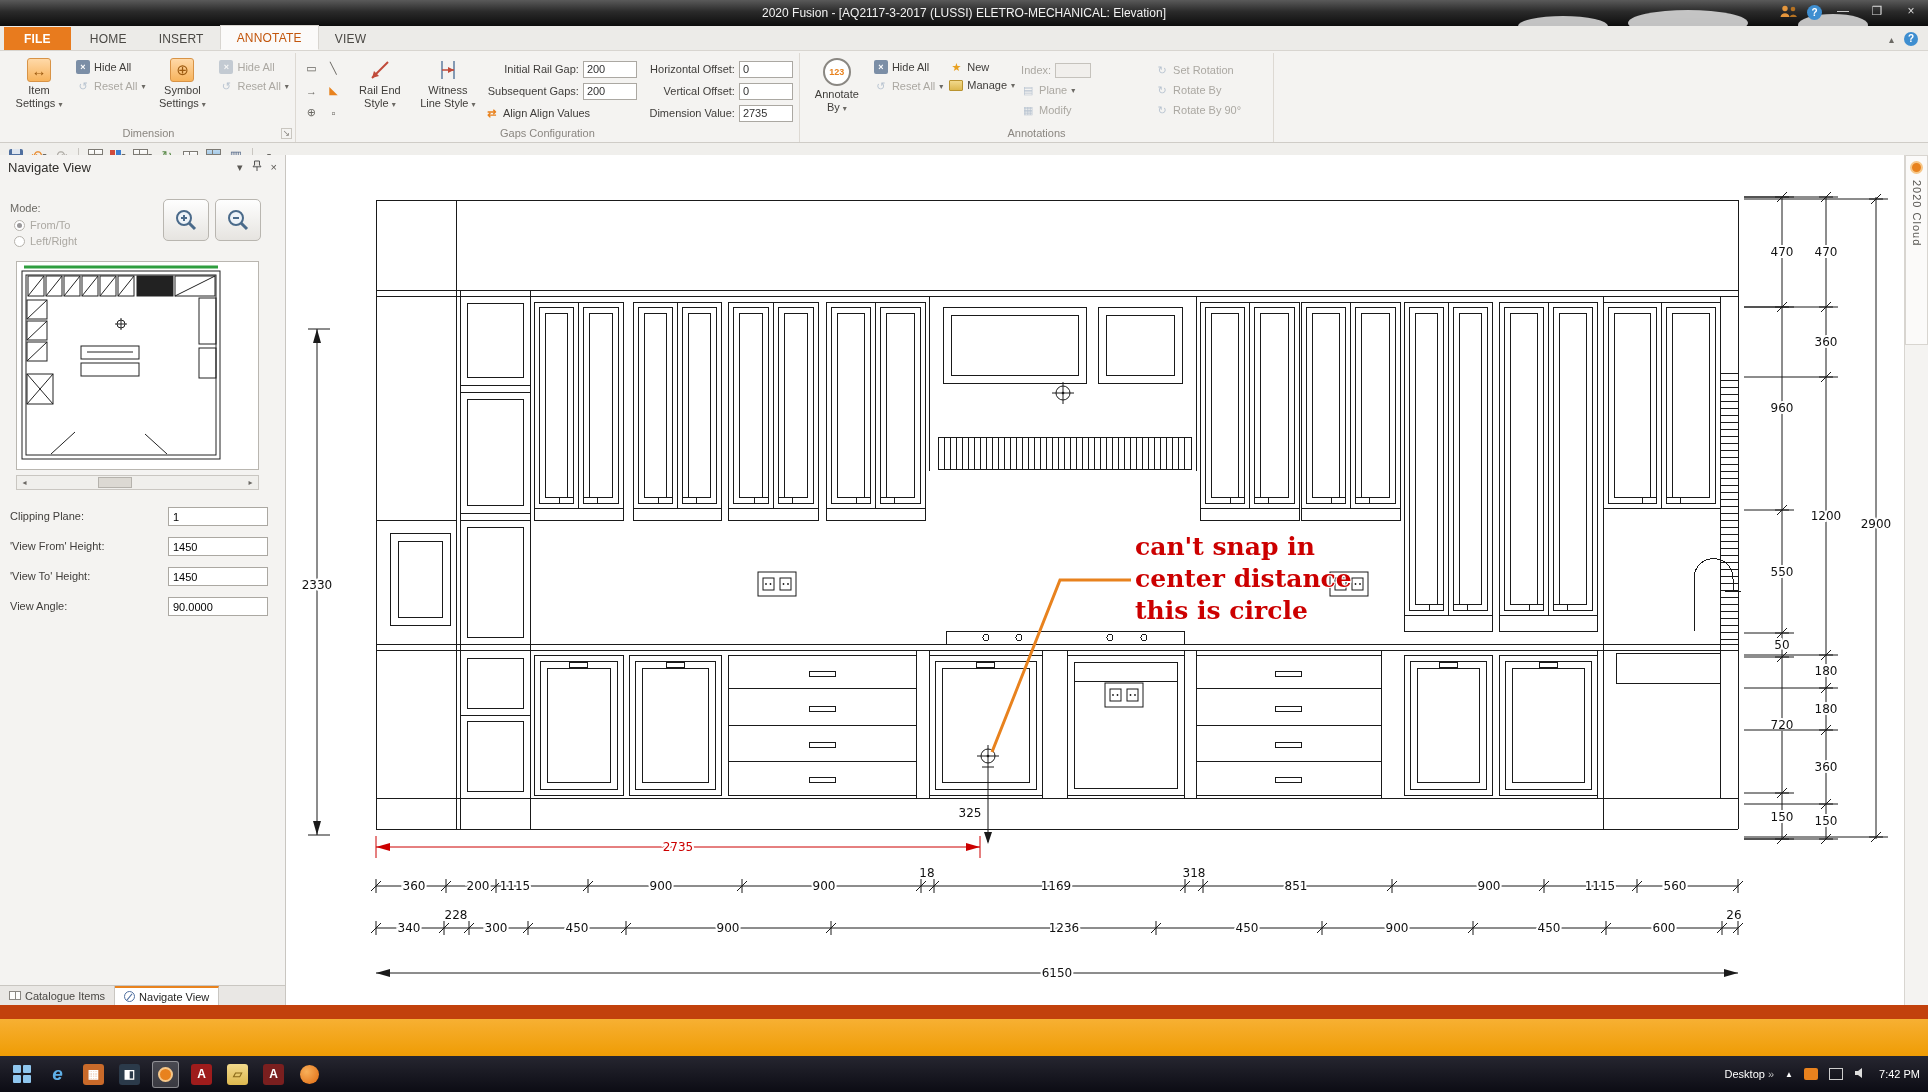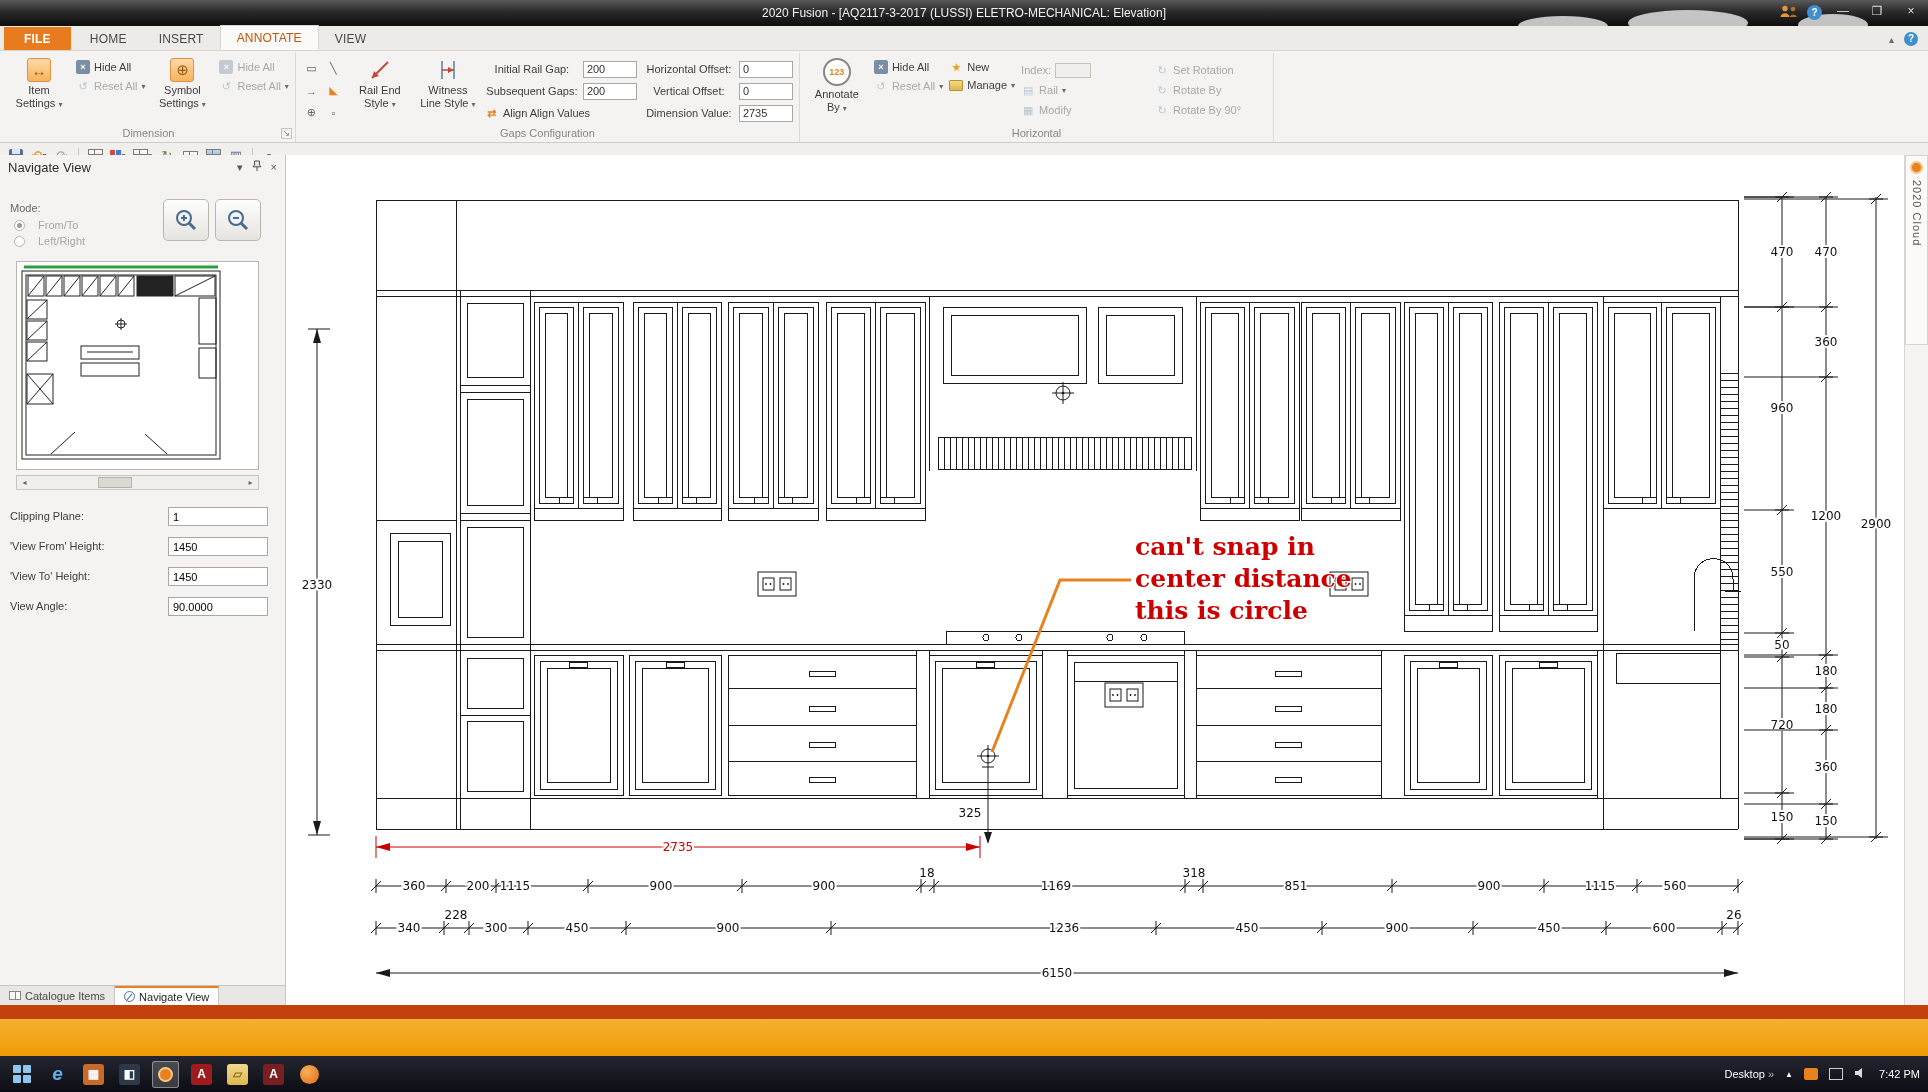--- a/index.html
+++ b/index.html
@@ -40,21 +40,21 @@
 .smallbtn.dis{color:#aba8a2}
 .smallbtn.dis .ic14{opacity:.4}
 .ic14{width:14px;height:14px;display:inline-flex;align-items:center;justify-content:center;font-size:11px;color:#5f7da0}
 .ic-hide{background:#7b8ea6;border-radius:2px;color:#fff;font-size:9px;font-weight:bold}
 .ic-folder{width:14px;height:11px;background:linear-gradient(#f2d98c,#ddb84f);border:1px solid #b99330;border-radius:1px}
 .toolgrid{display:grid;grid-template-columns:19px 19px;grid-auto-rows:19px;gap:3px;padding-top:5px}
 .tgi{border:1px solid transparent;display:flex;align-items:center;justify-content:center;font-size:11px;color:#6a6863}
 .tgi.or{color:#e8821e}
 .fieldcol{display:flex;flex-direction:column;gap:4px;padding-top:6px}
 .fieldrow{display:flex;align-items:center;gap:4px;font-size:11px;color:#3f3d3a;height:18px}
-.flabel{display:inline-block;text-align:center}
+.flabel{display:inline-block;text-align:right}
 .fieldrow input{width:54px;height:17px;border:1px solid #aba8a2;font-size:11px;padding:0 3px;font-family:"Liberation Sans",sans-serif;color:#333}
 .ic-circle123{width:28px;height:28px;border-radius:50%;border:2px solid #8a8782;color:#e8821e;font-size:9px;font-weight:bold;display:flex;align-items:center;justify-content:center;background:#fff}
 .annogrid{display:grid;grid-template-columns:128px 112px;grid-auto-rows:20px;column-gap:6px;padding-top:6px}
 .tinyinput{width:36px;height:15px;border:1px solid #c5c2bc;background:#f1efec}
 
 
 .qat{position:absolute;top:143px;left:0;right:0;height:26px;background:#f0efec;border-bottom:1px solid #c9c6c1;display:flex;align-items:center;gap:3px;padding:0 6px}
 .qicon{height:20px;min-width:20px;display:flex;align-items:center;justify-content:center;font-size:13px;color:#5a6e8c;border-radius:2px;padding:0 2px}
 .qsep{width:1px;height:16px;background:#c9c6c1;margin:0 3px}
 .floppy{width:14px;height:14px;background:#4f6f9f;border-radius:2px;position:relative}
@@ -65,21 +65,21 @@
 .qgrid:after{content:"";position:absolute;top:0;bottom:0;left:5px;border-left:1px solid #7d7a74}
 .qpal{display:grid;grid-template-columns:5px 5px;grid-auto-rows:5px;gap:1px}
 .qpal i{display:block}
 
 
 .workspace{position:absolute;top:155px;left:0;right:0;height:850px;display:flex}
 .left-panel{width:286px;background:#f4f3f1;border-right:1px solid #c9c6c1;position:relative;flex:none}
 .panel-header{height:24px;display:flex;align-items:center;padding:0 8px;font-size:13px;color:#2f2d2a}
 .ph-icons{margin-left:auto;display:flex;gap:9px;align-items:center;color:#5a5854;font-size:11px}
 .mode-label{position:absolute;top:47px;left:10px;font-size:11px;color:#6b6964}
-.radio-row{position:absolute;left:14px;display:flex;align-items:center;gap:13px;font-size:11px;color:#aba8a2}
+.radio-row{position:absolute;left:14px;display:flex;align-items:center;gap:5px;font-size:11px;color:#aba8a2}
 .radio{width:11px;height:11px;border-radius:50%;border:1px solid #b5b2ac;background:#fff;display:inline-flex;align-items:center;justify-content:center}
 .radio.sel:before{content:"";width:5px;height:5px;border-radius:50%;background:#9a989a}
 .zoom-btn{position:absolute;top:44px;width:46px;height:42px;border:1px solid #b9b6b0;border-radius:5px;background:linear-gradient(#fefefe,#e6e4e0);display:flex;align-items:center;justify-content:center}
 .thumb{position:absolute;top:106px;left:16px;width:243px;height:209px;background:#fff;border:1px solid #b9b6b0}
 .hscroll{position:absolute;top:320px;left:16px;width:243px;height:15px;background:#f0efec;border:1px solid #c9c6c1;display:flex;align-items:center}
 .hs-arrow{width:15px;height:13px;font-size:8px;color:#6b6964;text-align:center;line-height:13px}
 .hs-thumb{width:34px;height:11px;background:#dcd9d3;border:1px solid #b5b2ac;margin-left:66px}
 .pfield{position:absolute;left:0;width:100%;height:20px}
 .pfield .pl{position:absolute;left:10px;top:3px;font-size:11px;color:#3f3d3a}
 .pfield input{position:absolute;left:168px;top:0;width:100px;height:19px;border:1px solid #aba8a2;font-size:11px;padding:0 4px;font-family:"Liberation Sans",sans-serif}
@@ -291,38 +291,38 @@
           <div class="smallbtn dis">
               <span>Index:</span>
               <input class="tinyinput" disabled="" style="">
             </div>
           <div class="smallbtn dis">
               <span class="ic14">↻</span>
               <span>Set Rotation</span>
             </div>
           <div class="smallbtn dis">
               <span class="ic14">▤</span>
-              <span>Rail</span> 
+              <span>Plane</span> 
               <span class="caret">▾</span>
             </div>
           <div class="smallbtn dis">
               <span class="ic14">↻</span>
               <span>Rotate By</span>
             </div>
           <div class="smallbtn dis">
               <span class="ic14">▦</span>
               <span>Modify</span>
             </div>
           <div class="smallbtn dis">
               <span class="ic14">↻</span>
               <span>Rotate By 90°</span>
             </div>
         </div>
       </div>
-      <div class="rg-label"><span>Horizontal</span></div>
+      <div class="rg-label"><span>Annotations</span></div>
     </div>
 
     <div class="rgroup" style="border-right:none;flex:1"></div>
   </div>
 
   <div class="qat">
     <span class="qicon">
         <span class="floppy"></span>
       </span>
     <span class="qicon" style="color:#e8821e">↶<span class="caret">▾</span></span>

